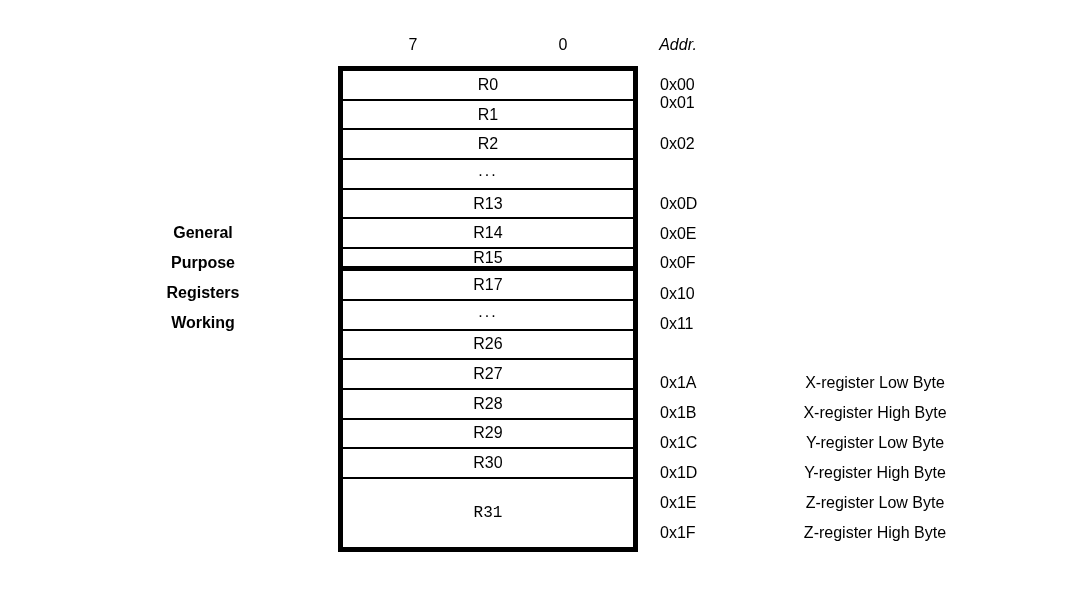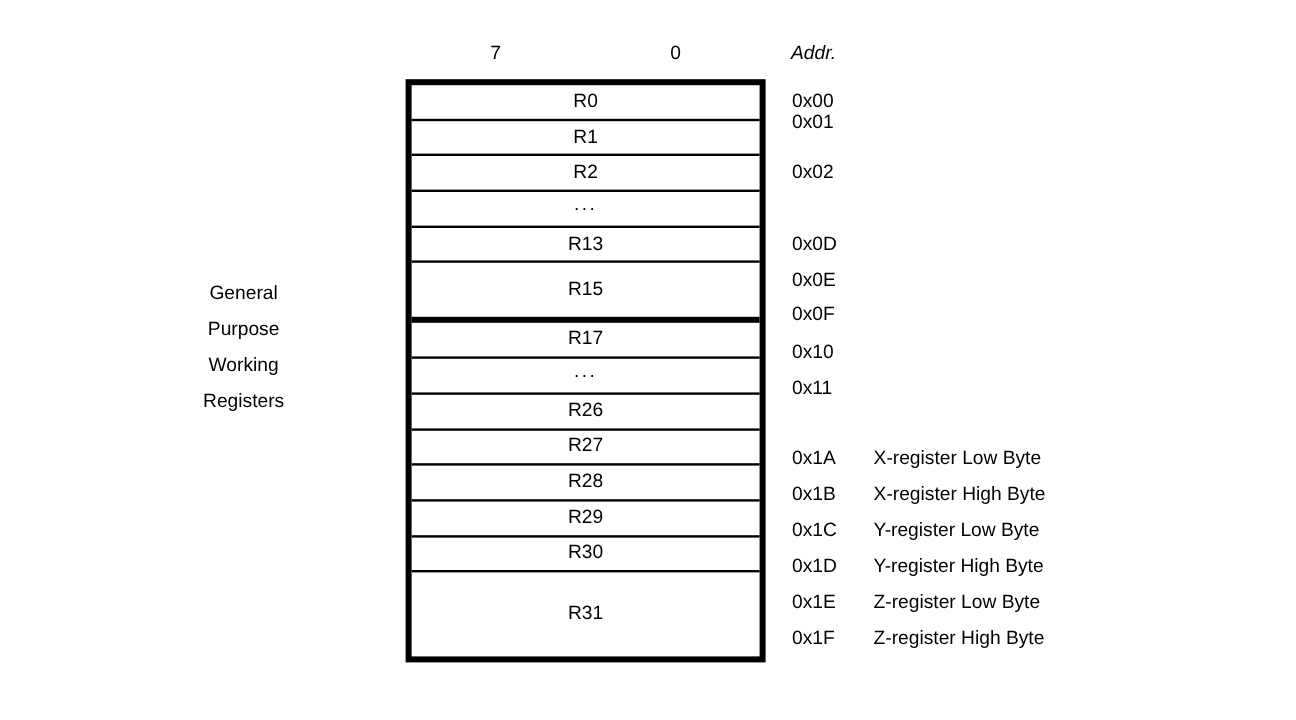--- a/index.html
+++ b/index.html
@@ -26,22 +26,23 @@
     text-align: center;
   }
   .bit-msb { left: 398px; width: 30px; }
   .bit-lsb { left: 548px; width: 30px; }
   .addr-hdr { left: 648px; width: 60px; font-style: italic; }
 
   
   .caption {
     position: absolute;
     left: 120px;
-    top: 230px;
+    top: 218px;
     width: 166px;
+    font-weight: bold;
   }
   .cap-line {
     height: 30px;
     line-height: 30px;
     text-align: center;
   }
 
   
   .reg-table {
     position: absolute;
@@ -57,83 +58,88 @@
   }
   .row {
     box-sizing: border-box;
     height: 29.7px;
     border-bottom: 2px solid #000000;
     display: flex;
     align-items: center;
     justify-content: center;
   }
   .row.section-end {
-    height: 50px;
+    height: 22px;
     border-bottom-width: 5px;
   }
   .row.last {
     height: 26px;
     border-bottom: none;
     flex: 1 1 auto;
+    font-family: Liberation Mono, monospace;
   }
   .row.dots span {
     transform: translateY(-3px);
     letter-spacing: 2px;
   }
 
   
   .addr-item {
     position: absolute;
     left: 660px;
     width: 90px;
     height: 30px;
     line-height: 30px;
     text-align: left;
   }
 
   
   .note-item {
     position: absolute;
-    left: 728px;
+    left: 757px;
     width: 236px;
     height: 30px;
     line-height: 30px;
+    text-align: center;
   }
 </style>
 </head>
 <body>
 
 <div class="canvas">
 
   <div class="hdr bit-msb">7</div>
   <div class="hdr bit-lsb">0</div>
   <div class="hdr addr-hdr">Addr.</div>
 
   <div class="caption">
     <div class="cap-line">General</div>
     <div class="cap-line">Purpose</div>
+    <div class="cap-line">Registers</div>
     <div class="cap-line">Working</div>
-    <div class="cap-line">Registers</div>
   </div>
 
   <div class="reg-table">
     <div class="row">
         <span>R0</span>
       </div>
     <div class="row">
         <span>R1</span>
       </div>
     <div class="row">
         <span>R2</span>
       </div>
     <div class="row dots">
         <span>...</span>
       </div>
     <div class="row">
         <span>R13</span>
+      </div>
+    <div class="row">
+        <span>R14</span>
       </div>
     <div class="row section-end">
         <span>R15</span>
       </div>
     <div class="row">
         <span>R17</span>
       </div>
     <div class="row dots">
         <span>...</span>
       </div>

